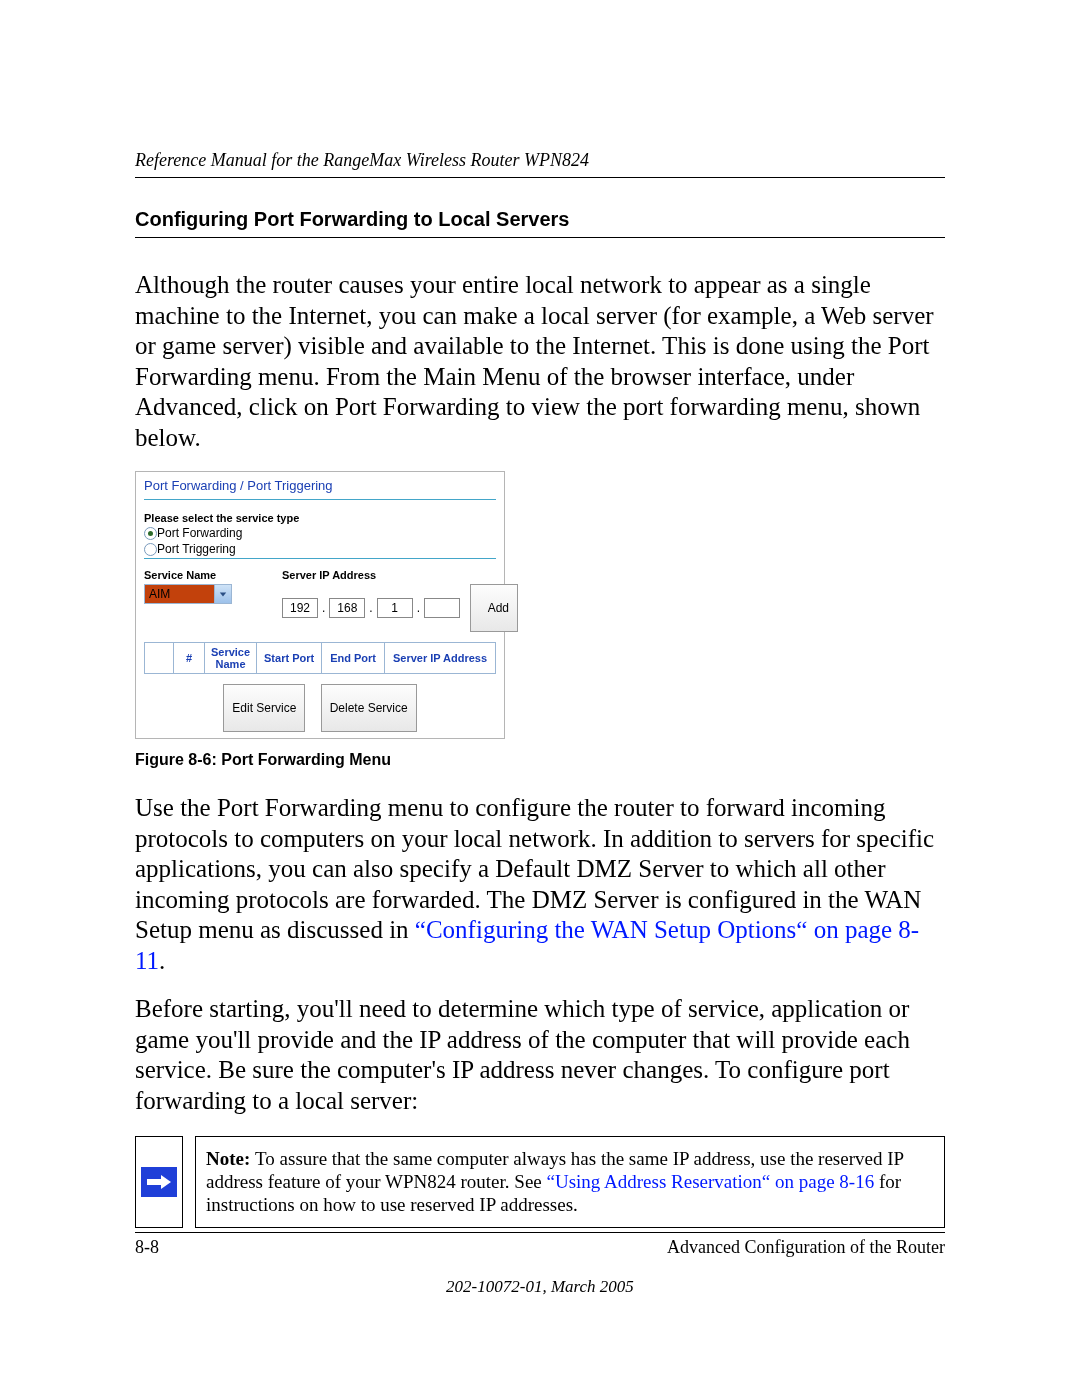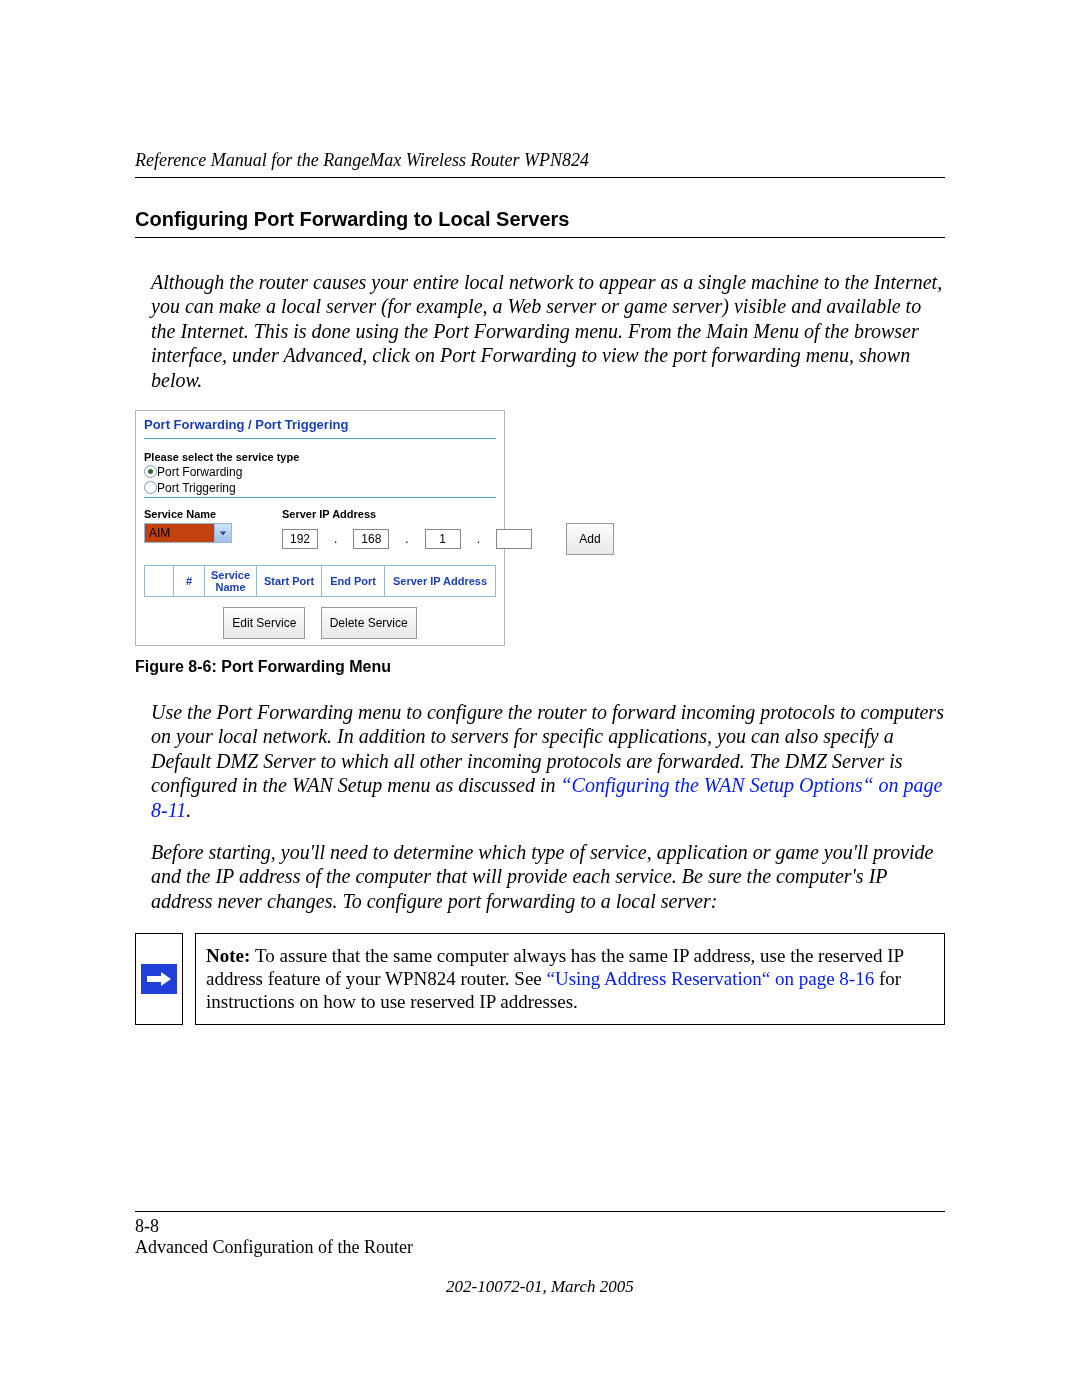--- a/index.html
+++ b/index.html
@@ -25,24 +25,23 @@
   }
   h1.section-title {
     font-family: Arial, Helvetica, sans-serif;
     font-weight: bold;
     font-size: 20px;
     border-bottom: 1.5px solid #000;
     padding-bottom: 6px;
     margin: 0 0 32px 0;
   }
   p.body {
-    font-size: 20px;
+    font-size: 25px;
     line-height: 1.22;
-    margin: 0 0 18px 16px;
-    font-style: italic;
+    margin: 0 0 18px 0;
   }
   .figure-caption {
     font-family: Arial, Helvetica, sans-serif;
     font-weight: bold;
     font-size: 16px;
     margin: 12px 0 24px 0;
   }
   .crossref {
     color: #0019ff;
   }
@@ -52,21 +51,21 @@
     border: 1px solid #b5b5b5;
     width: 370px;
     padding: 4px 8px 6px 8px;
     font-family: Arial, Helvetica, sans-serif;
     font-size: 12px;
     box-sizing: border-box;
     margin-bottom: 4px;
   }
   .ui-title {
     color: #1a3fb3;
-    font-weight: bold;
+    font-weight: normal;
     font-size: 13px;
     padding: 2px 0 6px 0;
   }
   .ui-sep {
     border: none;
     border-top: 1px solid #43a6c9;
     margin: 0 0 12px 0;
   }
   .ui-sep-thin {
     border: none;
@@ -94,25 +93,25 @@
   .svc-col { display: flex; flex-direction: column; }
   .select {
     display: inline-flex; align-items: center; justify-content: space-between;
     border: 1px solid #9bb6d4; background: #c2410c; height: 18px; width: 82px; padding: 0 0 0 4px; font-size: 12px;
   }
   .select .arrow {
     width: 16px; height: 18px; background: linear-gradient(#cfe3f7,#9dc1ea); border-left:1px solid #9bb6d4; display:flex; align-items:center; justify-content:center;
   }
   .select .arrow svg { width:8px; height:8px; }
   .ipbox { display:inline-block; border:1px solid #888; background:#fff; height:18px; width:34px; text-align:center; font-size:12px; line-height:18px; }
-  .ip-row { display:flex; align-items:center; gap:14px; }
+  .ip-row { display:flex; align-items:center; gap:2px; }
   .dot { padding:0 2px; }
   .btn {
     display:inline-block; border:1px solid #999; background:linear-gradient(#fdfdfd,#e8e8e8);
-    padding: 8px 8px; font-size:12px; min-width:30px; text-align:center;
+    padding: 16px 8px; font-size:12px; min-width:30px; text-align:right;
   }
   .tbl {
     border:1px solid #9bb6d4; width:100%; border-collapse:collapse; margin-top:10px; font-size:11px;
   }
   .tbl th { 
     border:1px solid #9bb6d4; color:#1a3fb3; font-weight:bold; padding:3px 6px; text-align:center; background:#fff;
   }
   .btn-row { text-align:center; margin-top:10px; }
   .btn-row .btn { margin: 0 6px; }
   .btn-row2 { text-align:center; margin-top:8px; }
@@ -131,21 +130,21 @@
   }
   .note-box {
     border:1px solid #000; padding:10px 10px; font-size:19px; line-height:1.22; flex:1;
   }
   .note-box b { font-weight:bold; }
 
   .footer {
     position:absolute; left:135px; right:135px; bottom:100px;
   }
   .footer-rule { border-top:1.5px solid #000; margin-bottom:4px; }
-  .footer-row { display:flex; justify-content:space-between; font-size:18px;flex-direction:column; }
+  .footer-row { display:flex; justify-content:space-between; font-size:18px; }
   .footer-center { text-align:center; font-style:italic; font-size:17px; margin-top:19px; }
 </style>
 </head>
 <body>
 
 <div class="page">
   <div class="running-head">Reference Manual for the RangeMax Wireless Router WPN824</div>
 
   <h1 class="section-title">Configuring Port Forwarding to Local Servers</h1>
 

